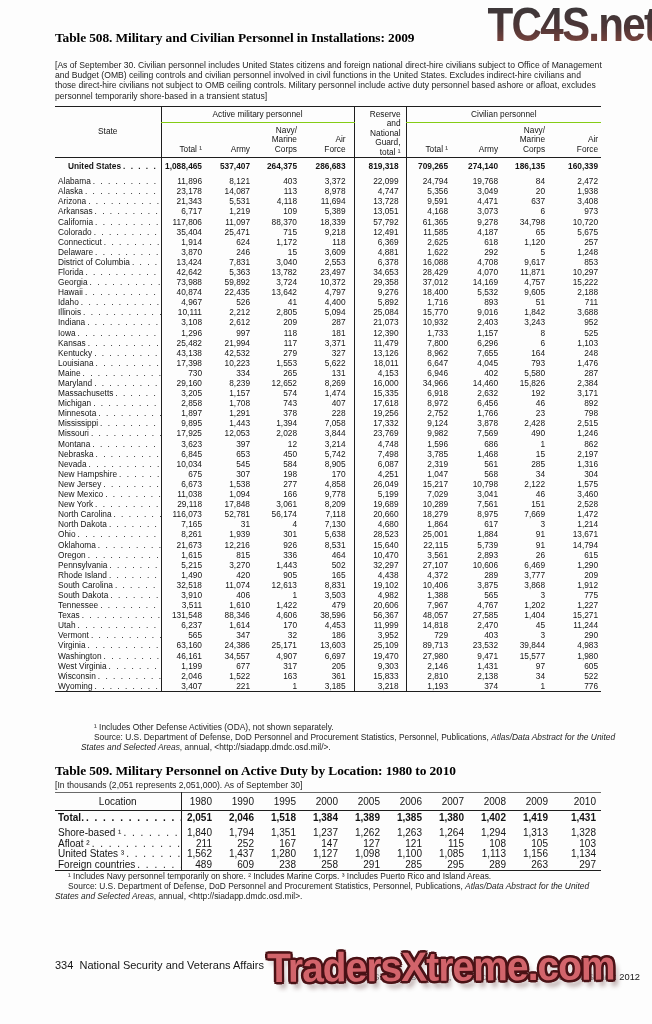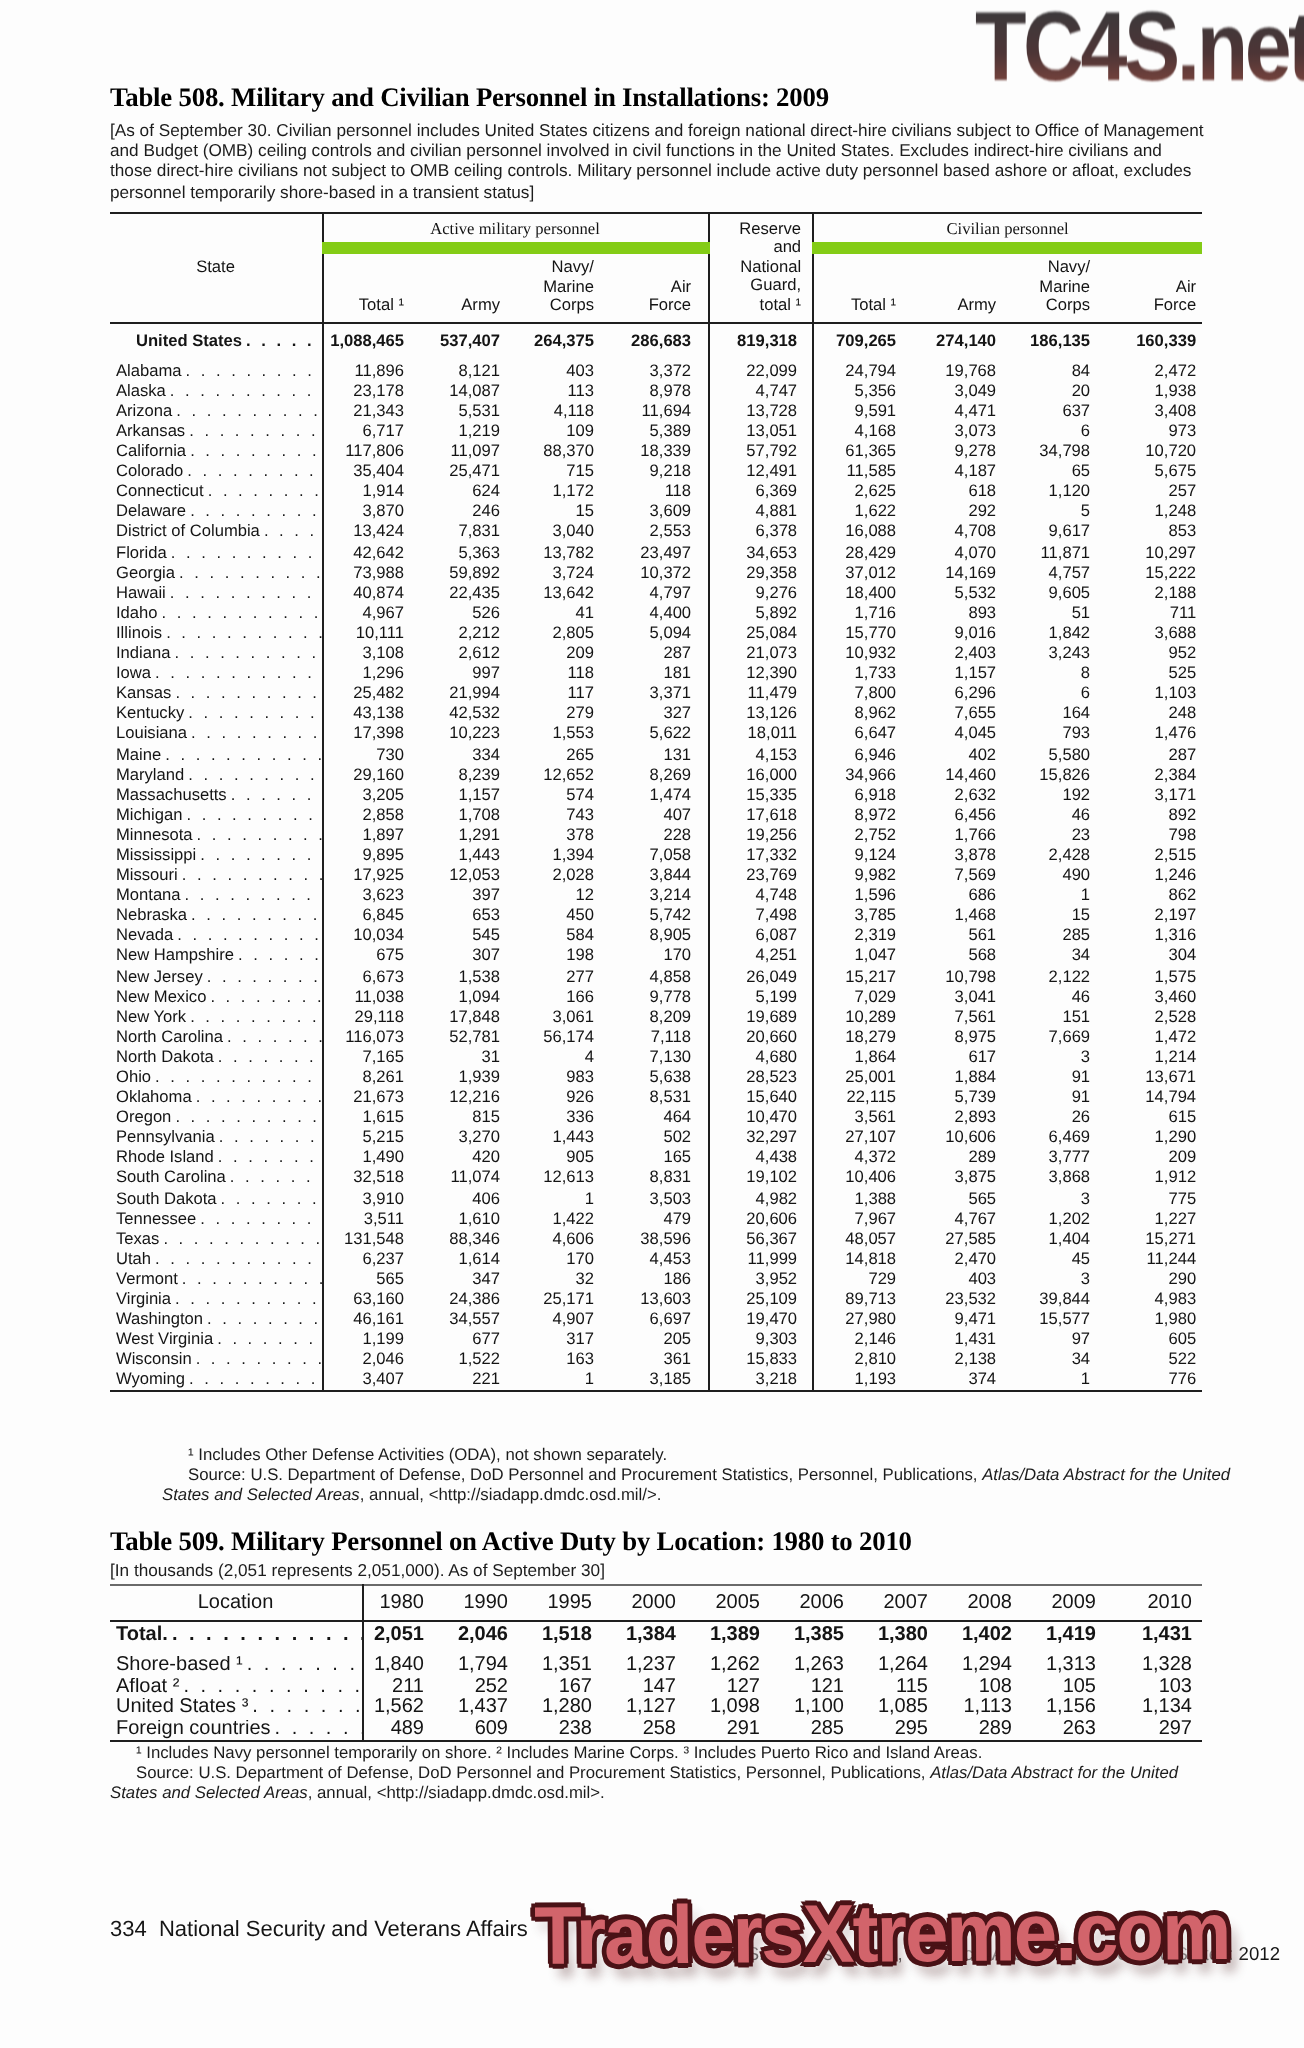--- a/index.html
+++ b/index.html
@@ -1,35 +1,35 @@
 <!DOCTYPE html>
 <html><head>
 <meta charset="utf-8">
 <style>
   html,body{margin:0;padding:0;background:#888;}
   .page{position:relative;width:652px;height:1024px;background:#fdfdfd;overflow:hidden;
         font-family:"Liberation Sans",sans-serif;color:#141414;margin:0 auto;}
 
   .t-title{position:absolute;left:55px;font-family:"Liberation Serif",serif;font-weight:700;
            font-size:13.4px;letter-spacing:-0.1px;color:#000;white-space:nowrap;}
-  #title508{top:41px;}
+  #title508{top:30px;}
   #title509{top:763px;}
 
   .headnote{position:absolute;left:55px;width:547px;font-size:8.6px;line-height:10.2px;color:#1c1c1c;}
   #headnote508{top:60px;}
   #headnote509{top:780px;}
 
   table{border-collapse:collapse;table-layout:fixed;position:absolute;left:55px;}
   th,td{padding:0;font-weight:400;}
 
   
   .t508{top:106px;width:546px;font-size:8.3px;border-bottom:1.2px solid #1e1e1e;}
   .t508 thead tr:first-child th{border-top:1.2px solid #1e1e1e;}
   .t508 thead th{line-height:9.4px;}
-  .t508 th.grp{text-align:center;border-bottom:6px solid #84cc16;padding:3px 0 2px 0;font-family:Liberation Serif, serif;}
+  .t508 th.grp{text-align:center;border-bottom:1px solid #84cc16;padding:3px 0 2px 0;}
   .t508 th.sub{text-align:right;vertical-align:bottom;white-space:pre-line;padding:2px 9px 3px 0;}
   .t508 #th-state{vertical-align:middle;text-align:center;}
   .t508 #th-reserve{vertical-align:top;text-align:right;white-space:pre-line;padding:3px 5px 0 0;}
   .t508 thead tr:nth-child(2) th,
   .t508 thead th.rspan{border-bottom:1.1px solid #1e1e1e;}
   .t508 .vl{border-left:1px solid #1e1e1e;}
   .t508 tbody td:nth-child(2),
   .t508 tbody td:nth-child(6),
   .t508 tbody td:nth-child(7){border-left:1px solid #1e1e1e;}
   .t508 tbody td{line-height:10.1px;vertical-align:bottom;}
@@ -673,21 +673,21 @@
           <td class="num">3</td>
           <td class="num">1,214</td>
         </tr>
         <tr>
           <td class="lbl">
             <span class="nm">Ohio</span>
             <span class="dots"> . . . . . . . . . . . . . . . . . . . . . . . . . . . . . . . . . . . . . . . . . . . . . . . . . . . . . . . . . . . .</span>
           </td>
           <td class="num">8,261</td>
           <td class="num">1,939</td>
-          <td class="num">983</td>
+          <td class="num">301</td>
           <td class="num">5,638</td>
           <td class="num">28,523</td>
           <td class="num">25,001</td>
           <td class="num">1,884</td>
           <td class="num">91</td>
           <td class="num">13,671</td>
         </tr>
         <tr>
           <td class="lbl">
             <span class="nm">Oklahoma</span>

